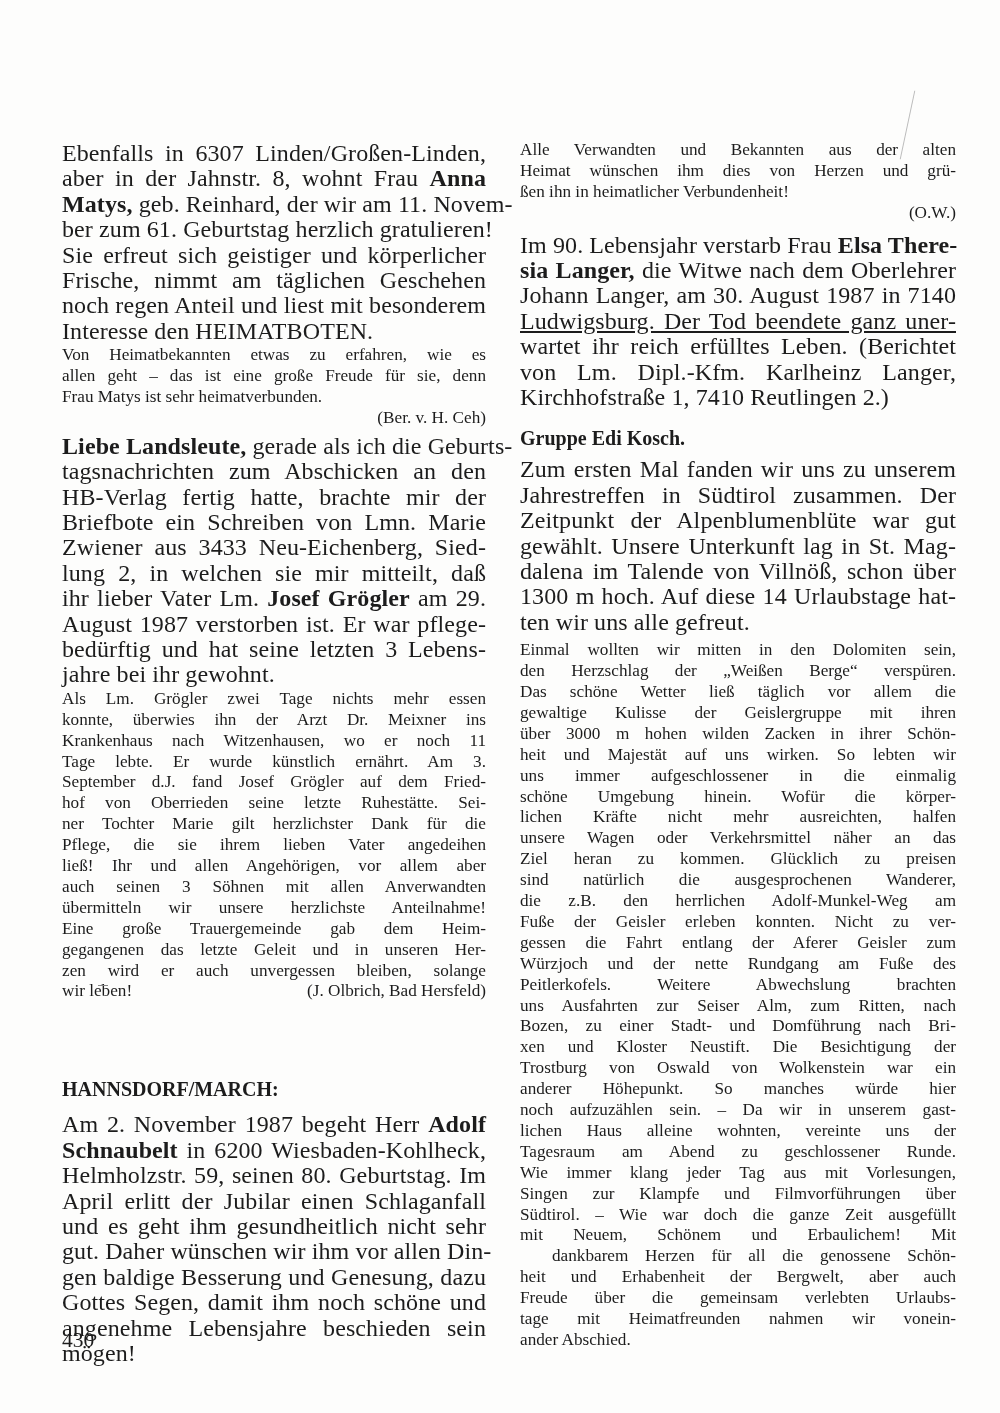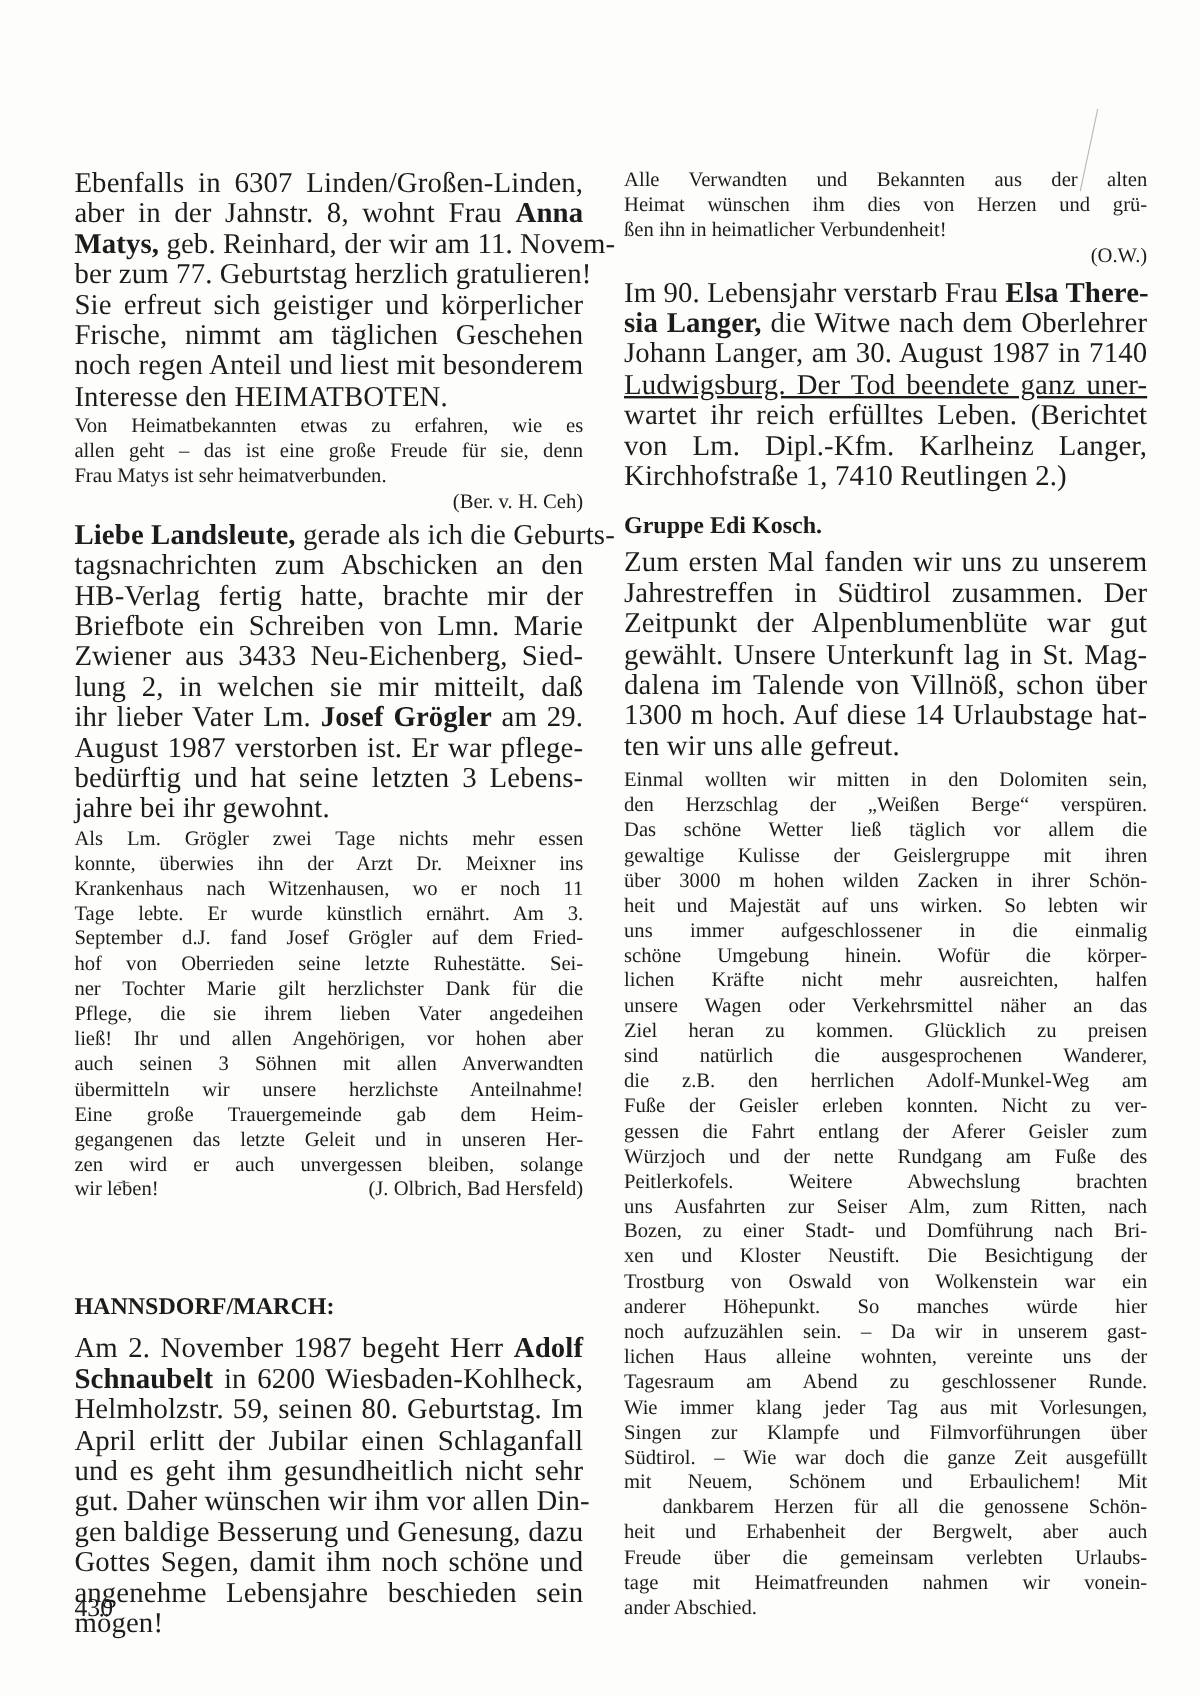--- a/index.html
+++ b/index.html
@@ -23,21 +23,21 @@
 </style>
 </head>
 <body>
 
 <div class="stray"></div>
 <div class="col col-left">
     <div>
       <div class="ln big" style="top: 140px;">Ebenfalls in 6307 Linden/Großen-Linden,</div>
       <div class="ln big" style="top: 165.4px;">aber in der Jahnstr. 8, wohnt Frau <b>Anna</b></div>
       <div class="ln big" style="top: 190.8px;"><b>Matys,</b> geb. Reinhard, der wir am 11. Novem-</div>
-      <div class="ln big" style="top: 216.2px;">ber zum 77. Geburtstag herzlich gratulieren!</div>
+      <div class="ln big" style="top: 216.2px;">ber zum 61. Geburtstag herzlich gratulieren!</div>
       <div class="ln big" style="top: 241.6px;">Sie erfreut sich geistiger und körperlicher</div>
       <div class="ln big" style="top: 267px;">Frische, nimmt am täglichen Geschehen</div>
       <div class="ln big" style="top: 292.4px;">noch regen Anteil und liest mit besonderem</div>
       <div class="ln big last" style="top: 317.8px;">Interesse den HEIMATBOTEN.</div>
     </div>
     <div>
       <div class="ln small" style="top: 345.2px;">Von Heimatbekannten etwas zu erfahren, wie es</div>
       <div class="ln small" style="top: 366.1px;">allen geht – das ist eine große Freude für sie, denn</div>
       <div class="ln small last" style="top: 387px;">Frau Matys ist sehr heimatverbunden.</div>
     </div>
@@ -56,21 +56,21 @@
     </div>
     <div>
       <div class="ln small" style="top: 688.8px;">Als Lm. Grögler zwei Tage nichts mehr essen</div>
       <div class="ln small" style="top: 709.7px;">konnte, überwies ihn der Arzt Dr. Meixner ins</div>
       <div class="ln small" style="top: 730.6px;">Krankenhaus nach Witzenhausen, wo er noch 11</div>
       <div class="ln small" style="top: 751.5px;">Tage lebte. Er wurde künstlich ernährt. Am 3.</div>
       <div class="ln small" style="top: 772.4px;">September d.J. fand Josef Grögler auf dem Fried-</div>
       <div class="ln small" style="top: 793.3px;">hof von Oberrieden seine letzte Ruhestätte. Sei-</div>
       <div class="ln small" style="top: 814.2px;">ner Tochter Marie gilt herzlichster Dank für die</div>
       <div class="ln small" style="top: 835.1px;">Pflege, die sie ihrem lieben Vater angedeihen</div>
-      <div class="ln small" style="top: 856px;">ließ! Ihr und allen Angehörigen, vor hohen aber</div>
+      <div class="ln small" style="top: 856px;">ließ! Ihr und allen Angehörigen, vor allem aber</div>
       <div class="ln small" style="top: 876.9px;">auch seinen 3 Söhnen mit allen Anverwandten</div>
       <div class="ln small" style="top: 897.8px;">übermitteln wir unsere herzlichste Anteilnahme!</div>
       <div class="ln small" style="top: 918.7px;">Eine große Trauergemeinde gab dem Heim-</div>
       <div class="ln small" style="top: 939.6px;">gegangenen das letzte Geleit und in unseren Her-</div>
       <div class="ln small" style="top: 960.5px;">zen wird er auch unvergessen bleiben, solange</div>
       <div class="ln small last" style="top: 981.4px; text-align-last: left;"><span>wir leben!</span><span style="position:absolute;right:0">(J. Olbrich, Bad Hersfeld)</span></div>
     </div>
     <div class="ln heading" style="top: 1078.3px; text-align-last: left;">HANNSDORF/MARCH:</div>
     <div>
       <div class="ln big" style="top: 1111.3px;">Am 2. November 1987 begeht Herr <b>Adolf</b></div>

